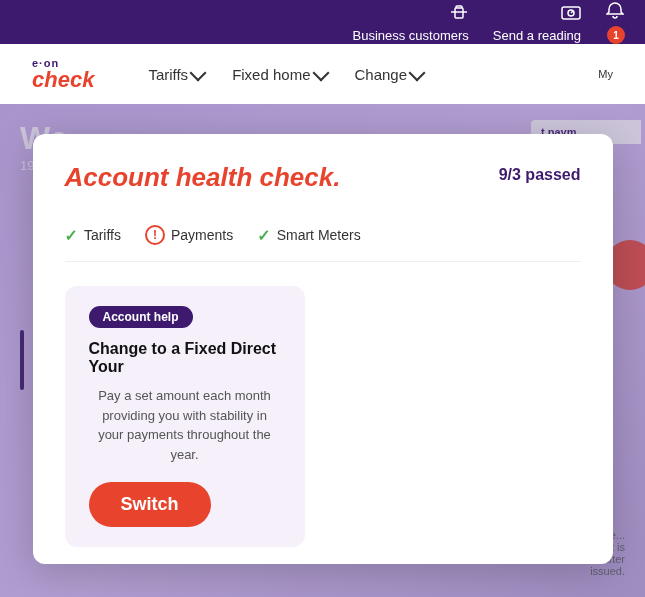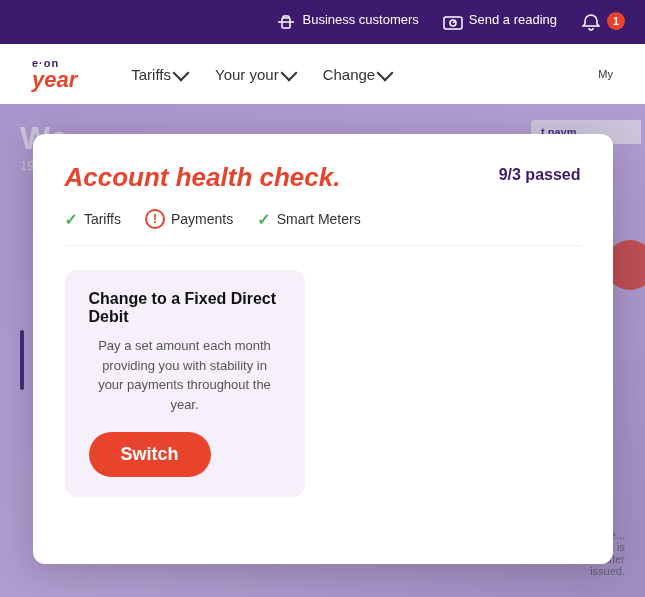--- a/index.html
+++ b/index.html
@@ -19,24 +19,25 @@
       display: flex;
       align-items: center;
       justify-content: flex-end;
       padding: 0 20px;
       gap: 24px;
     }
     .top-bar-link {
       color: white;
       font-size: 13px;
       display: flex;
-      align-items: flex-start;
+      align-items: flex-end;
       gap: 6px;
       cursor: pointer;
       text-decoration: none;
+      flex-direction: column;
     }
     .top-bar-icon {
       width: 20px;
       height: 20px;
       display: inline-flex;
       align-items: center;
       justify-content: center;
     }
     .notification-badge {
       background: #e8432d;
@@ -167,21 +168,21 @@
       max-height: 430px;
       padding: 28px 32px;
       box-shadow: 0 8px 40px rgba(0,0,0,0.2);
       position: relative;
     }
 
     .modal-header {
       display: flex;
       justify-content: space-between;
       align-items: flex-start;
-      margin-bottom: 16px;
+      margin-bottom: 32px;
     }
     .modal-title {
       color: #e8432d;
       font-size: 26px;
       font-weight: 900;
       font-style: italic;
     }
     .passed-badge {
       color: #3d1a6e;
       font-size: 16px;
@@ -347,29 +348,29 @@
         <path d="M7 15a2 2 0 004 0" stroke="white" stroke-width="1.5" fill="none"></path>
       </svg>
     </span>
     <span class="notification-badge">1</span>
   </div>
 </div>
 
 <div class="nav-bar">
   <div class="logo">
     <span class="logo-eon">e·on</span>
-    <span class="logo-next">year</span>
+    <span class="logo-next">check</span>
   </div>
   <div class="nav-items">
     <div class="nav-item">
       <span>Tariffs</span>
       <span class="chevron"></span>
     </div>
     <div class="nav-item">
-      <span>Your your</span>
+      <span>Fixed home</span>
       <span class="chevron"></span>
     </div>
     <div class="nav-item">
       <span>Change</span>
       <span class="chevron"></span>
     </div>
   </div>
   <div class="nav-my">
     <span>My</span>
   </div>
@@ -410,18 +411,19 @@
         <span class="check-icon-warn">!</span>
         <span>Payments</span>
       </div>
       <div class="check-item">
         <span class="check-icon-pass">✓</span>
         <span>Smart Meters</span>
       </div>
     </div>
 
     <div class="card">
-      <div class="card-title">Change to a Fixed Direct Debit</div>
+      <span class="account-help-badge">Account help</span>
+      <div class="card-title">Change to a Fixed Direct Your</div>
       <div class="card-desc">Pay a set amount each month providing you with stability in your payments throughout the year.</div>
       <button class="switch-btn">Switch</button>
     </div>
   </div>
 </div>
 
 </body></html>

